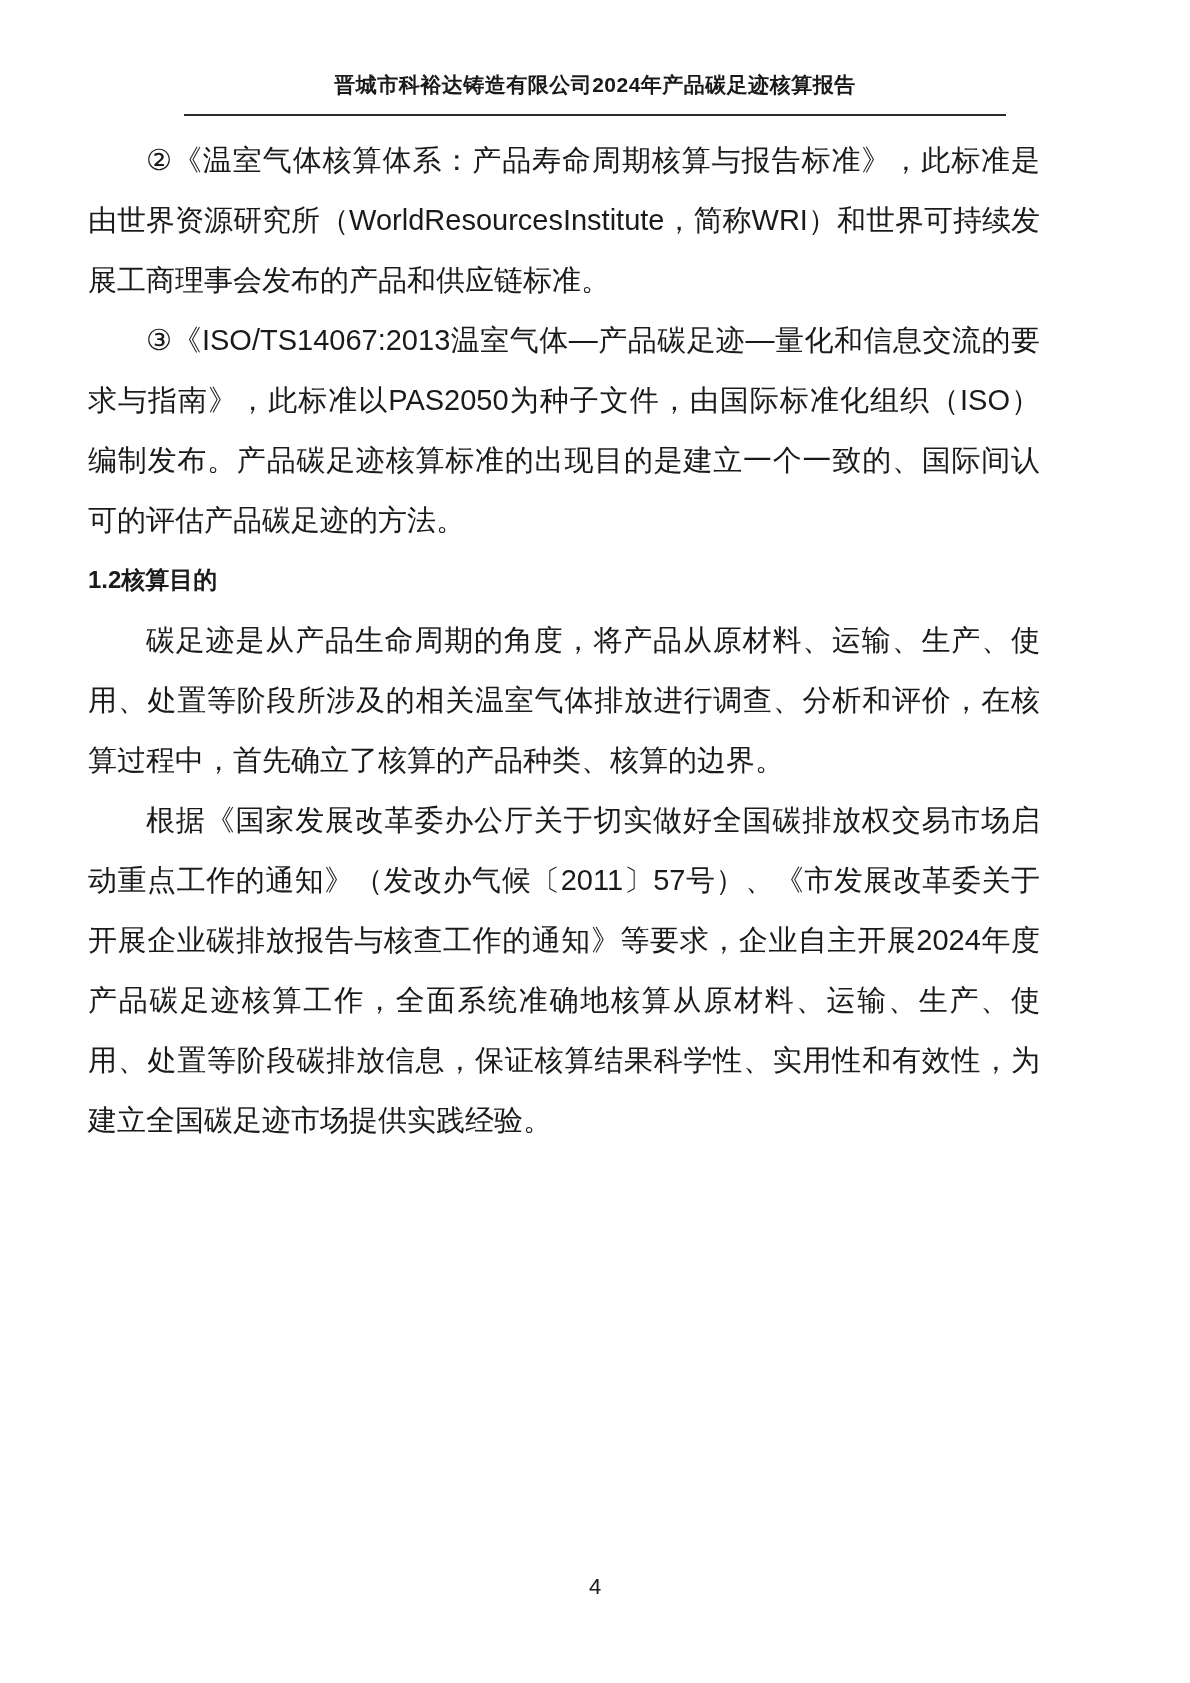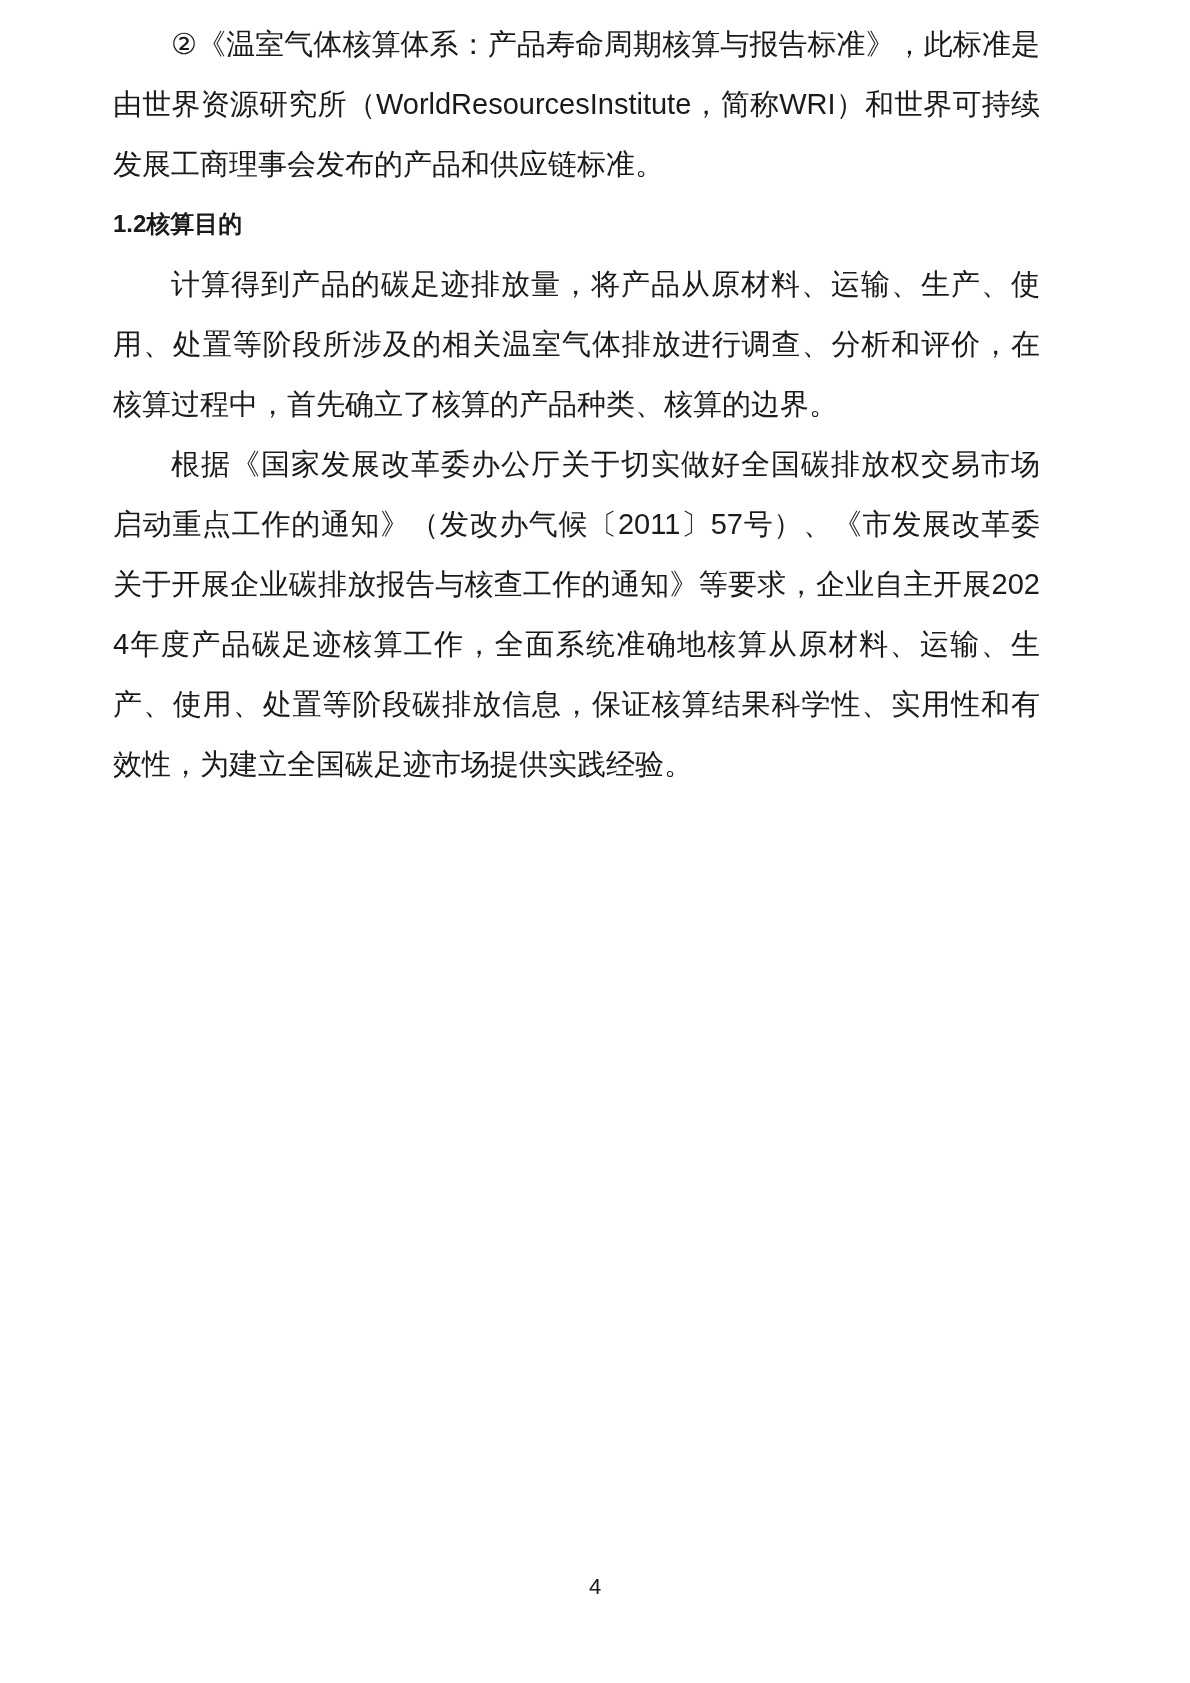--- a/index.html
+++ b/index.html
@@ -30,21 +30,21 @@
     letter-spacing: 0.5px;
   }
   .header-rule {
     width: 822px;
     height: 0;
     border-bottom: 2px solid var(--rule, #2b2b2b);
     margin: 14px auto 0 auto;
   }
   .content {
     margin-top: 14px;
-    padding-left: 113px;
+    padding-left: 88px;
     padding-right: 150px;
   }
   .para {
     font-size: 29px;
     line-height: 60px;
     text-align: justify;
     text-justify: inter-ideograph;
     text-indent: 2em;
     word-break: break-all;
   }
@@ -63,24 +63,29 @@
   }
   .page-number {
     font-size: 22px;
     line-height: 30px;
   }
 </style>
 </head>
 <body>
 
 <div class="page">
+  <div class="header">
+    <div class="header-title">晋城市科裕达铸造有限公司2024年产品碳足迹核算报告</div>
+    <div class="header-rule"></div>
+  </div>
 
   <div class="content" id="content">
       <div class="para">②《温室气体核算体系：产品寿命周期核算与报告标准》，此标准是由世界资源研究所（WorldResourcesInstitute，简称WRI）和世界可持续发展工商理事会发布的产品和供应链标准。</div>
+      <div class="para">③《ISO/TS14067:2013温室气体—产品碳足迹—量化和信息交流的要求与指南》，此标准以PAS2050为种子文件，由国际标准化组织（ISO）编制发布。产品碳足迹核算标准的出现目的是建立一个一致的、国际间认可的评估产品碳足迹的方法。</div>
       <div class="para heading">1.2核算目的</div>
-      <div class="para">计算得到产品的碳足迹排放量，将产品从原材料、运输、生产、使用、处置等阶段所涉及的相关温室气体排放进行调查、分析和评价，在核算过程中，首先确立了核算的产品种类、核算的边界。</div>
+      <div class="para">碳足迹是从产品生命周期的角度，将产品从原材料、运输、生产、使用、处置等阶段所涉及的相关温室气体排放进行调查、分析和评价，在核算过程中，首先确立了核算的产品种类、核算的边界。</div>
       <div class="para">根据《国家发展改革委办公厅关于切实做好全国碳排放权交易市场启动重点工作的通知》（发改办气候〔2011〕57号）、《市发展改革委关于开展企业碳排放报告与核查工作的通知》等要求，企业自主开展2024年度产品碳足迹核算工作，全面系统准确地核算从原材料、运输、生产、使用、处置等阶段碳排放信息，保证核算结果科学性、实用性和有效性，为建立全国碳足迹市场提供实践经验。</div>
     </div>
 
   <div class="footer">
     <span class="page-number">4</span>
   </div>
 </div>
 
 </body></html>

